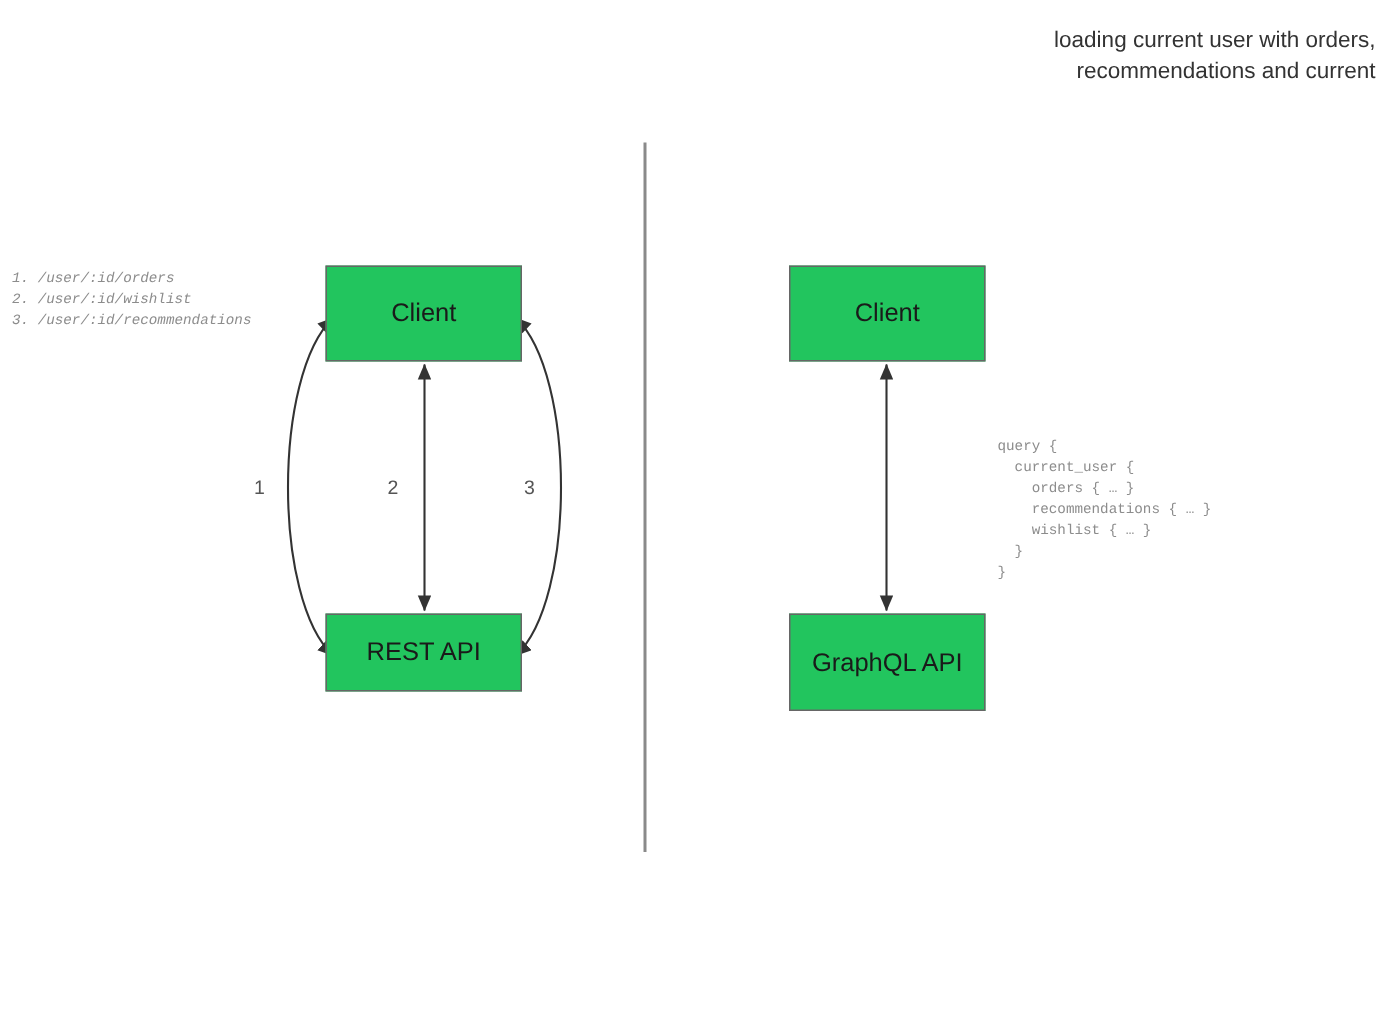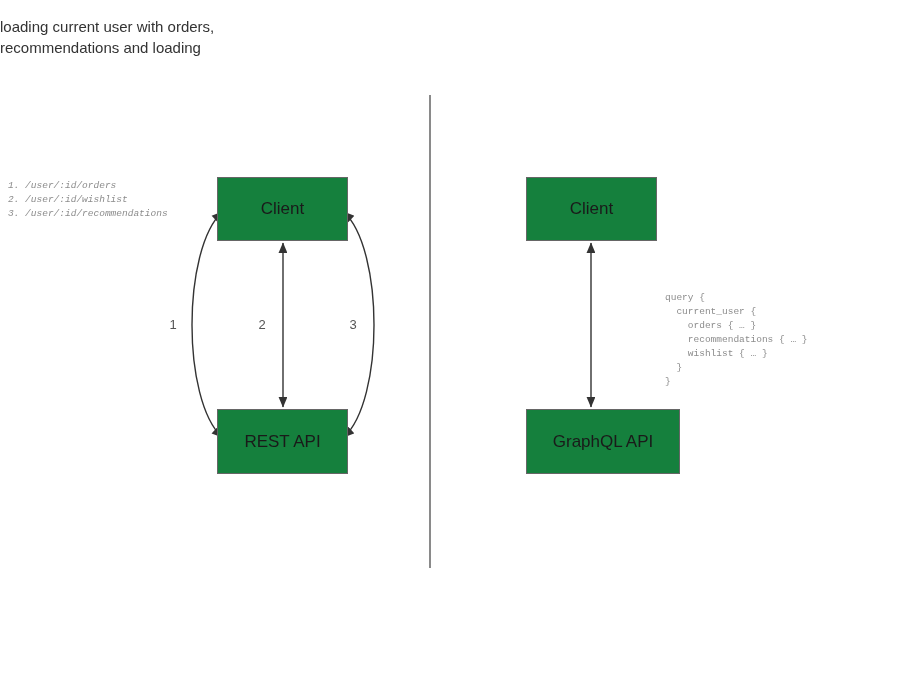--- a/index.html
+++ b/index.html
@@ -18,55 +18,55 @@
     width: 917px;
     height: 689px;
   }
 
   
   .title {
     position: absolute;
     left: 0;
     top: 16px;
     width: 917px;
-    text-align: left;
+    text-align: right;
     font-size: 15px;
     line-height: 21px;
     color: #333333;
     font-family: "Liberation Sans", sans-serif;
   }
   .title .tline { display: block; }
 
   
   .divider {
     position: absolute;
     left: 429px;
     top: 95px;
     width: 2px;
     height: 473px;
     background: #8a8a8a;
   }
 
   
   .node {
     position: absolute;
-    background: #15803d;
+    background: #22c55e;
     border: 1.4px solid #666666;
     box-sizing: border-box;
     display: flex;
     align-items: center;
     justify-content: center;
     font-size: 17px;
     color: #1a1a1a;
     font-family: "Liberation Sans", sans-serif;
   }
   #node-client-rest   { left: 217px; top: 177px; width: 131px; height: 64px; }
-  #node-rest-api      { left: 217px; top: 409px; width: 131px; height: 65px; }
+  #node-rest-api      { left: 217px; top: 409px; width: 131px; height: 52px; }
   #node-client-gql    { left: 526px; top: 177px; width: 131px; height: 64px; }
-  #node-graphql-api   { left: 526px; top: 409px; width: 154px; height: 65px; }
+  #node-graphql-api   { left: 526px; top: 409px; width: 131px; height: 65px; }
 
   
   #arrows {
     position: absolute;
     left: 0;
     top: 0;
     width: 917px;
     height: 689px;
     pointer-events: none;
   }
@@ -96,21 +96,21 @@
   #rest-endpoint-list { left: 8px; top: 179px; font-style: italic; }
   #graphql-query      { left: 665px; top: 291px; }
 </style>
 </head>
 <body>
 
 <div id="canvas">
 
   <div class="title">
     <span class="tline">loading current user with orders,</span>
-    <span class="tline">recommendations and loading</span>
+    <span class="tline">recommendations and current</span>
   </div>
 
   <div class="divider"></div>
 
   <svg id="arrows" viewBox="0 0 917 689" xmlns="http://www.w3.org/2000/svg">
     <defs>
       <marker id="ah-end" markerWidth="9" markerHeight="9" refX="7.2" refY="3.2" orient="auto" markerUnits="strokeWidth">
         <path d="M0,0 L7.6,3.2 L0,6.4 z" fill="#333333"></path>
       </marker>
       <marker id="ah-start" markerWidth="9" markerHeight="9" refX="0.4" refY="3.2" orient="auto" markerUnits="strokeWidth">

